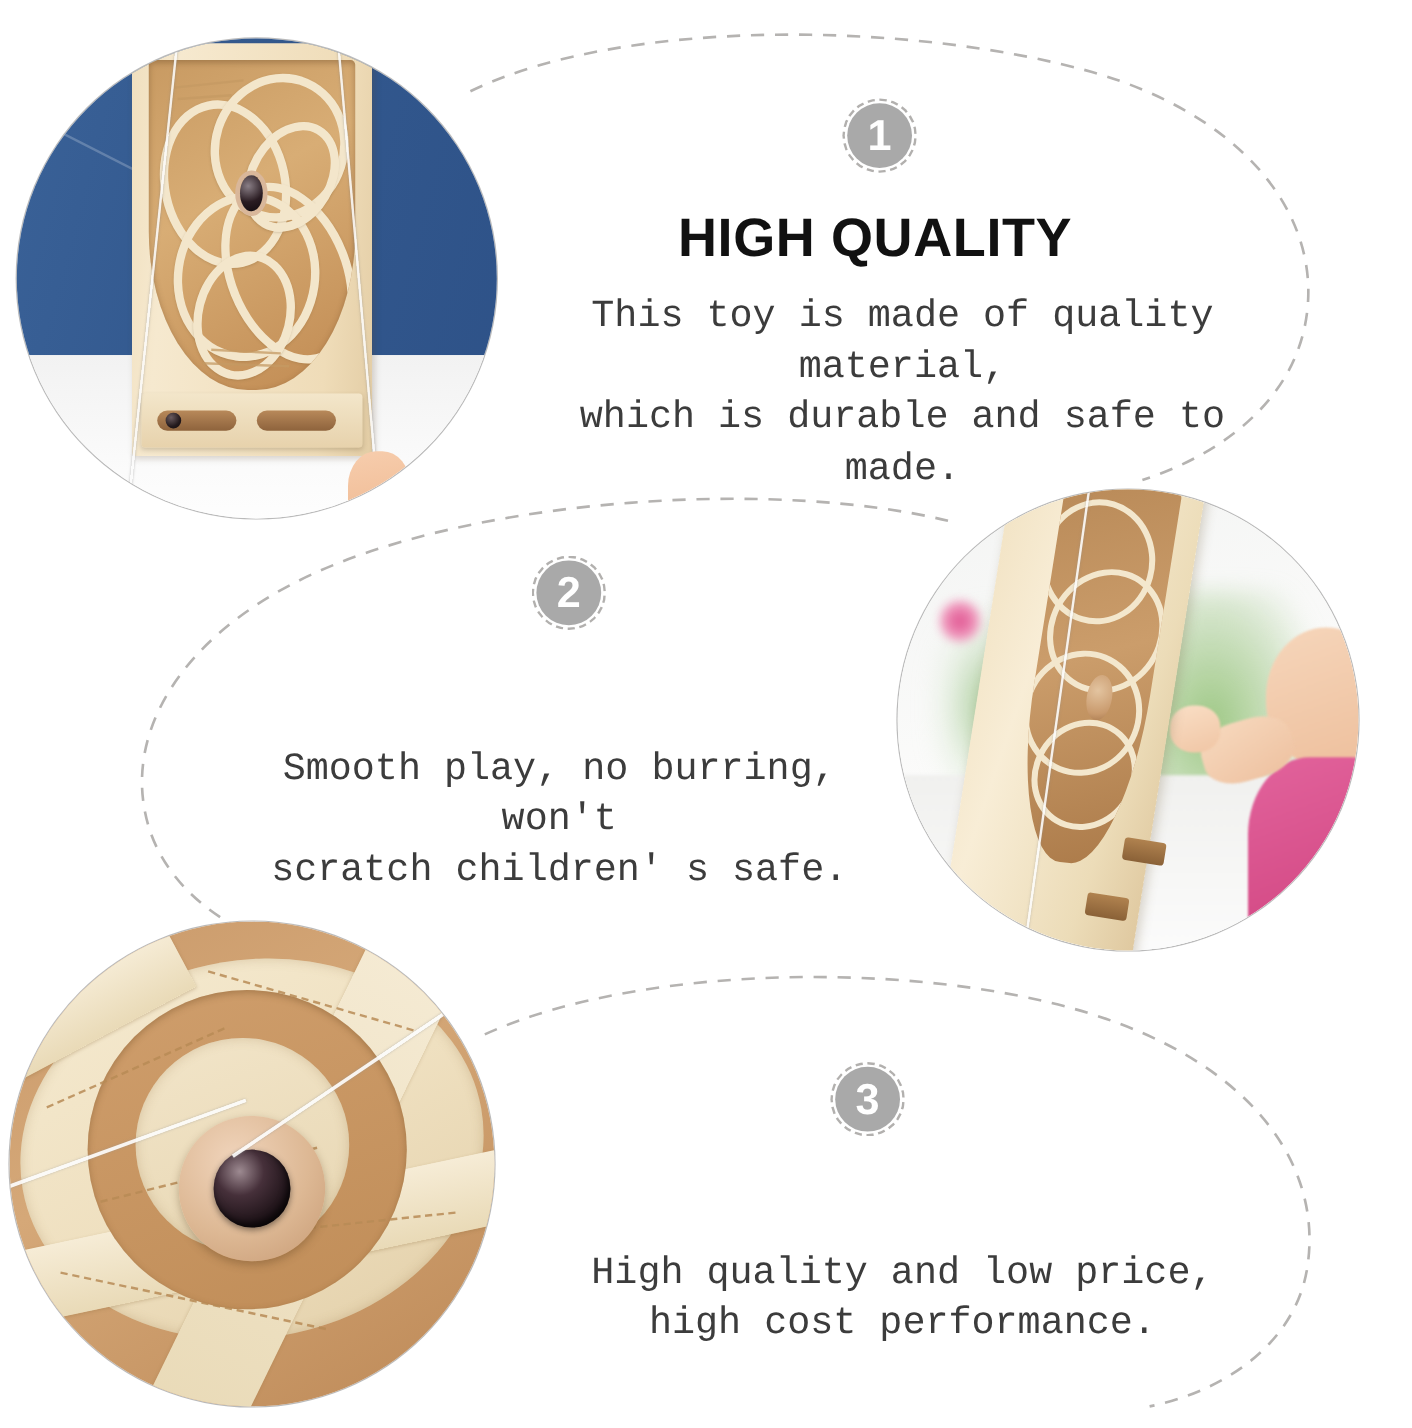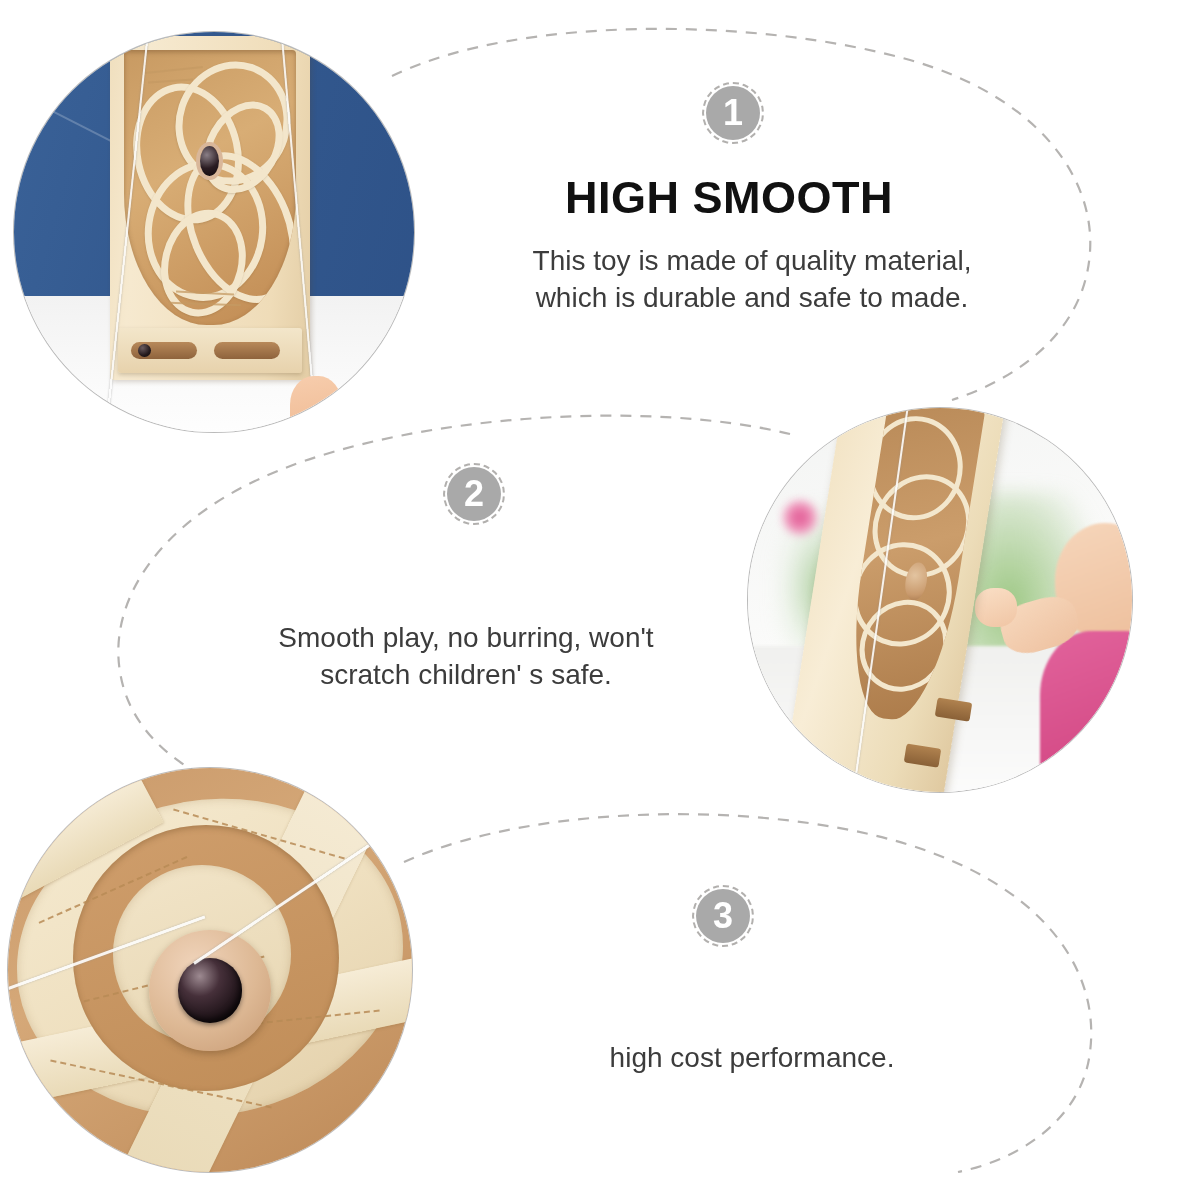--- a/index.html
+++ b/index.html
@@ -375,25 +375,25 @@
     position: absolute;
     font-size: 45px;
     font-weight: bold;
     color: #111111;
     letter-spacing: 0.5px;
     white-space: nowrap;
     font-family: "Liberation Sans", sans-serif;
   }
   .feature-desc {
     position: absolute;
-    font-size: 28px;
+    font-size: 32px;
     color: #3c3c3c;
     line-height: 1.32;
     text-align: center;
-    font-family: Liberation Sans, sans-serif;
+    font-family: Liberation Mono, monospace;
   }
 
   
   #badge-1 { left: 702px; top: 82px; }
   #title-1 { left: 565px; top: 172px; }
   #desc-1  { left: 452px; top: 243px; width: 600px; }
   
   #badge-2 { left: 443px; top: 463px; }
   #title-2 { left: 356px; top: 551px; }
   #desc-2  { left: 186px; top: 620px; width: 560px; }
@@ -490,21 +490,21 @@
       <div class="p3-string p3-s2"></div>
     </div>
   </div>
 
   <div class="badge" id="badge-1">
     <div class="badge-ring"></div>
     <div class="badge-disc">
       <span class="badge-num">1</span>
     </div>
   </div>
-  <div class="feature-title" id="title-1">HIGH SMOOTH</div>
+  <div class="feature-title" id="title-1">HIGH QUALITY</div>
   <div class="feature-desc" id="desc-1">
     <div>This toy is made of quality material,</div>
     <div>which is durable and safe to made.</div>
   </div>
 
   <div class="badge" id="badge-2">
     <div class="badge-ring"></div>
     <div class="badge-disc">
       <span class="badge-num">2</span>
     </div>
@@ -514,16 +514,17 @@
     <div>scratch children' s safe.</div>
   </div>
 
   <div class="badge" id="badge-3">
     <div class="badge-ring"></div>
     <div class="badge-disc">
       <span class="badge-num">3</span>
     </div>
   </div>
   <div class="feature-desc" id="desc-3">
+    <div>High quality and low price,</div>
     <div>high cost performance.</div>
   </div>
 
 </div>
 
 </body></html>

